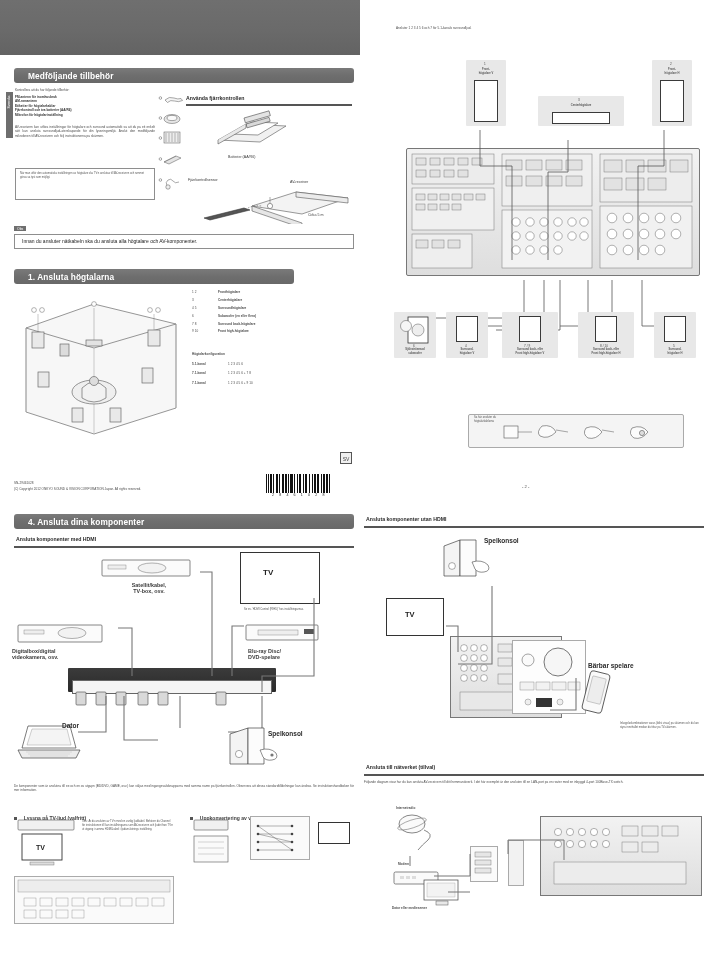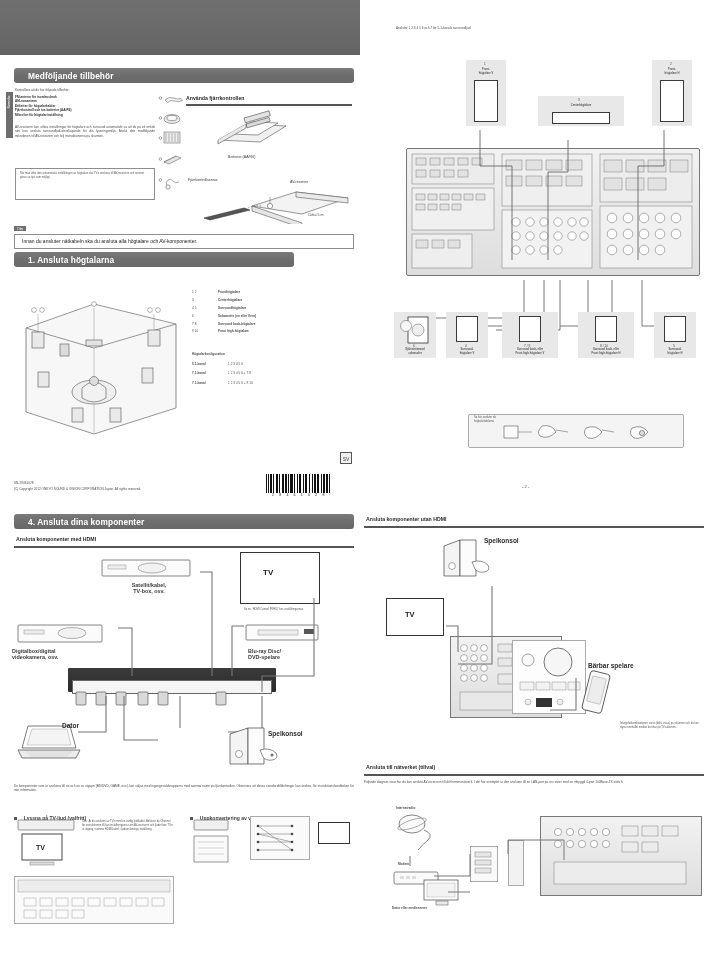--- a/index.html
+++ b/index.html
@@ -157,21 +157,21 @@
         <path d="M52 24 q6-3 14-2" stroke-dasharray="1.5 1.5" fill="none"></path>
       </g>
     </svg>
   </div>
   <div class="tiny" style="position:absolute;left:308px;top:213px;">Cirka 5 m</div>
 
   <div class="noteflag" style="left:14px;top:226px;">Obs</div>
   <div class="notebox" style="left:14px;top:234px;width:340px;height:15px;"></div>
   <div style="position:absolute;left:22px;top:238px;font-size:5px;color:#222;filter:blur(.2px);">Innan du ansluter nätkabeln ska du ansluta alla högtalare och AV-komponenter.</div>
 
-  <div class="secbar" style="left:14px; top:252px; width:280px;">
+  <div class="secbar" style="left:14px; top:269px; width:280px;">
     <span class="t">1. Ansluta högtalarna</span>
   </div>
 
   <div class="art blurart" style="left:16px;top:288px;width:170px;height:152px;">
     <svg width="170" height="152" viewBox="0 0 170 152">
       <g stroke="#6a6a6a" fill="none" stroke-width=".7">
         <path d="M10 40 L78 16 L160 36 L160 120 L78 146 L10 124 Z" fill="#f7f7f7"></path>
         <path d="M10 40 L78 60 L160 36"></path>
         <path d="M78 60 L78 146" stroke="#b5b5b5"></path>
         <path d="M10 40 L10 124" stroke="#b5b5b5"></path>

